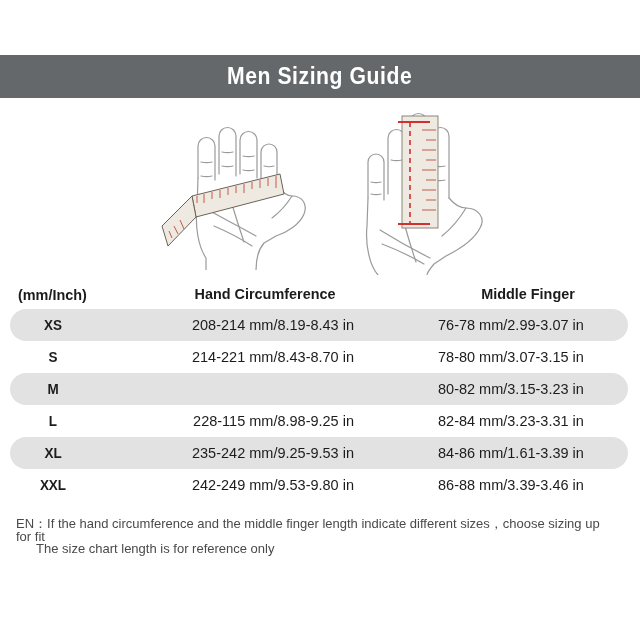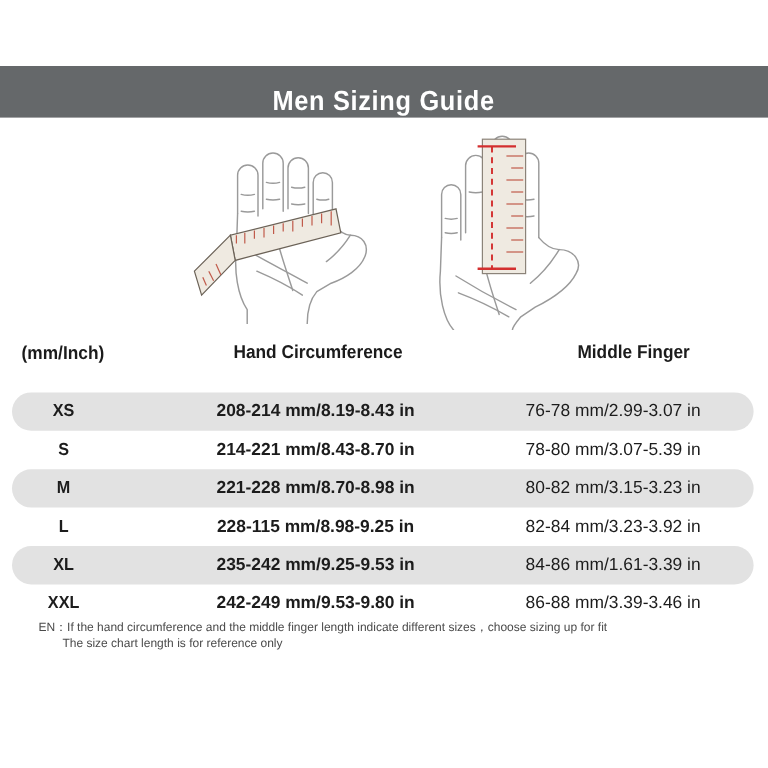--- a/index.html
+++ b/index.html
@@ -22,21 +22,21 @@
 
   
   .banner {
     position: absolute;
     left: 0;
     top: 55px;
     width: 640px;
     height: 43px;
     background: #65686a;
     display: flex;
-    align-items: flex-end;
+    align-items: center;
     justify-content: center;
   }
   .banner-title {
     color: #ffffff;
     font-size: 23px;
     font-weight: bold;
     letter-spacing: 0.6px;
     font-family: "Liberation Sans", sans-serif;
     transform: scaleX(0.92);
   }
@@ -66,21 +66,21 @@
     transform: scaleX(0.93);
     transform-origin: center;
   }
   .th-size { left: 18px;  top: 3px; transform-origin: left center; }
   .th-c2   { left: 175px; top: 2px; width: 180px; text-align: center; }
   .th-c3   { left: 440px; top: 2px; width: 176px; text-align: center; }
 
   .rows {
     position: absolute;
     left: 0;
-    top: 327px;
+    top: 309px;
     width: 640px;
   }
   .row {
     position: relative;
     height: 32px;
     margin: 0;
   }
   .row .stripe {
     position: absolute;
     left: 10px;
@@ -105,41 +105,39 @@
     left: 14px;
     width: 78px;
     text-align: center;
     font-size: 14.5px;
     font-weight: bold;
     transform: scaleX(0.93);
   }
   .cell-c2 {
     left: 172px;
     width: 182px;
-    text-align: center;
+    text-align: right;
     font-size: 14.5px;
-    font-weight: bold;
   }
   .cell-c3 {
     left: 438px;
     width: 180px;
     font-size: 14.5px;
   }
 
   
   .footnote {
     position: absolute;
     left: 16px;
     top: 518px;
     width: 600px;
-    font-size: 10px;
+    font-size: 13px;
     color: #4a4a4a;
     line-height: 12.5px;
     font-family: "Liberation Sans", sans-serif;
-    margin-left: 16px;
   }
   .footnote .fn-line2 {
     padding-left: 20px;
   }
 </style>
 </head>
 <body>
 
 <div id="page">
 
@@ -259,35 +257,34 @@
       <div class="stripe"></div>
       <div class="cell cell-size">XS</div>
       <div class="cell cell-c2">208-214 mm/8.19-8.43 in</div>
       <div class="cell cell-c3">76-78 mm/2.99-3.07 in</div>
     </div>
 
     <div class="row">
       <div class="stripe"></div>
       <div class="cell cell-size">S</div>
       <div class="cell cell-c2">214-221 mm/8.43-8.70 in</div>
-      <div class="cell cell-c3">78-80 mm/3.07-5.39 in</div>
+      <div class="cell cell-c3">78-80 mm/3.07-3.15 in</div>
     </div>
 
     <div class="row alt">
       <div class="stripe"></div>
       <div class="cell cell-size">M</div>
-      <div class="cell cell-c2">221-228 mm/8.70-8.98 in</div>
       <div class="cell cell-c3">80-82 mm/3.15-3.23 in</div>
     </div>
 
     <div class="row">
       <div class="stripe"></div>
       <div class="cell cell-size">L</div>
       <div class="cell cell-c2">228-115 mm/8.98-9.25 in</div>
-      <div class="cell cell-c3">82-84 mm/3.23-3.92 in</div>
+      <div class="cell cell-c3">82-84 mm/3.23-3.31 in</div>
     </div>
 
     <div class="row alt">
       <div class="stripe"></div>
       <div class="cell cell-size">XL</div>
       <div class="cell cell-c2">235-242 mm/9.25-9.53 in</div>
       <div class="cell cell-c3">84-86 mm/1.61-3.39 in</div>
     </div>
 
     <div class="row">

